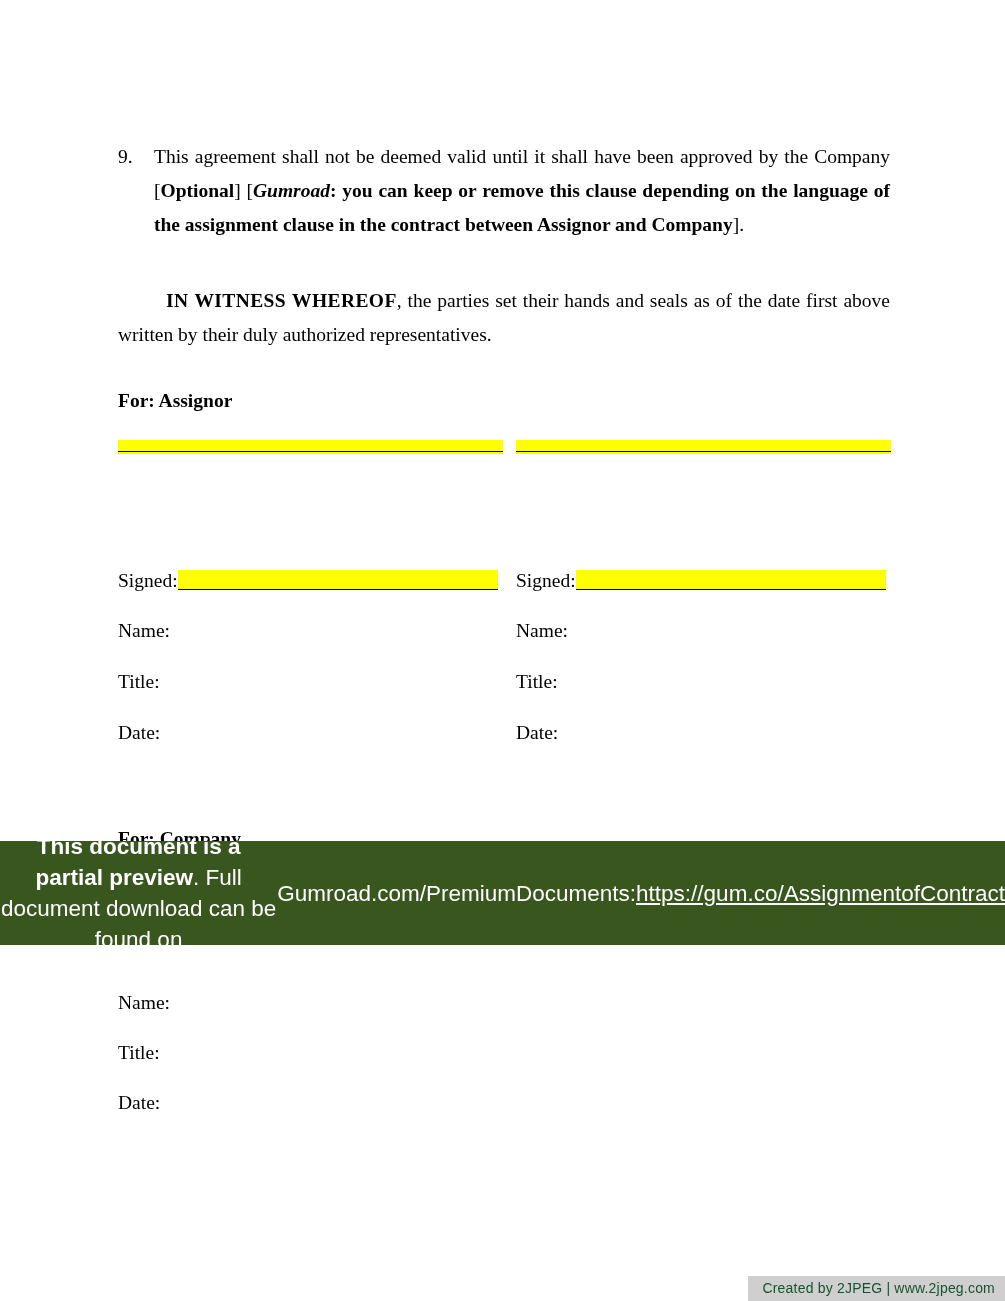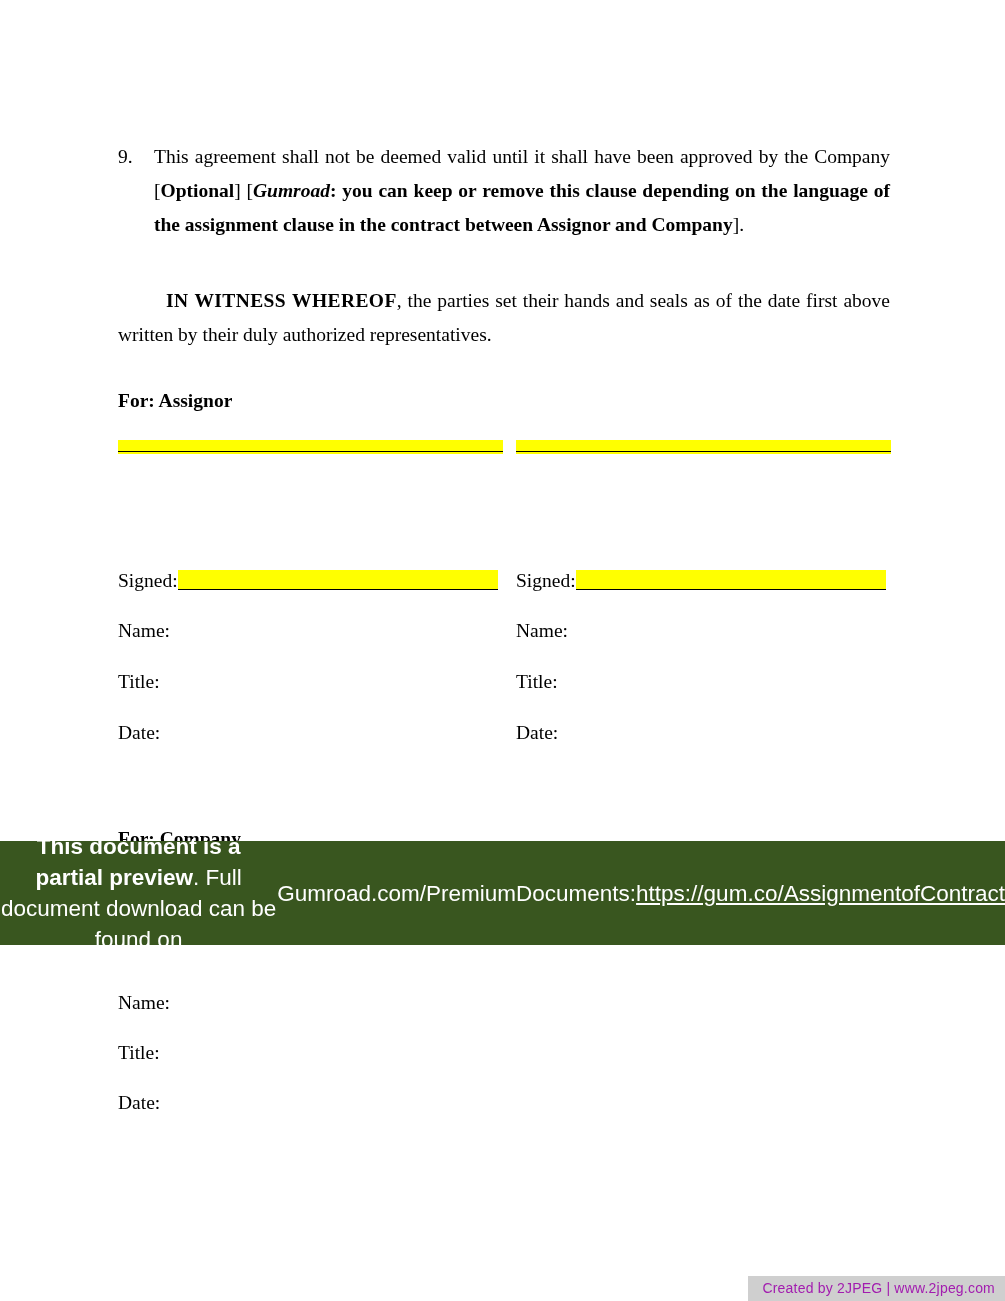--- a/index.html
+++ b/index.html
@@ -160,21 +160,21 @@
     width: 400px;
   }
   .lower .field { line-height: 50px; }
 
   
   .watermark {
     position: absolute;
     right: 0;
     bottom: 0;
     background: #cfcfcf;
-    color: #a21caf;
+    color: #14532d;
     font-family: "Liberation Sans", sans-serif;
     font-size: 14px;
     padding: 4px 10px 5px 14px;
     letter-spacing: 0.2px;
   }
 </style>
 </head>
 <body>
 
 <div class="page">

